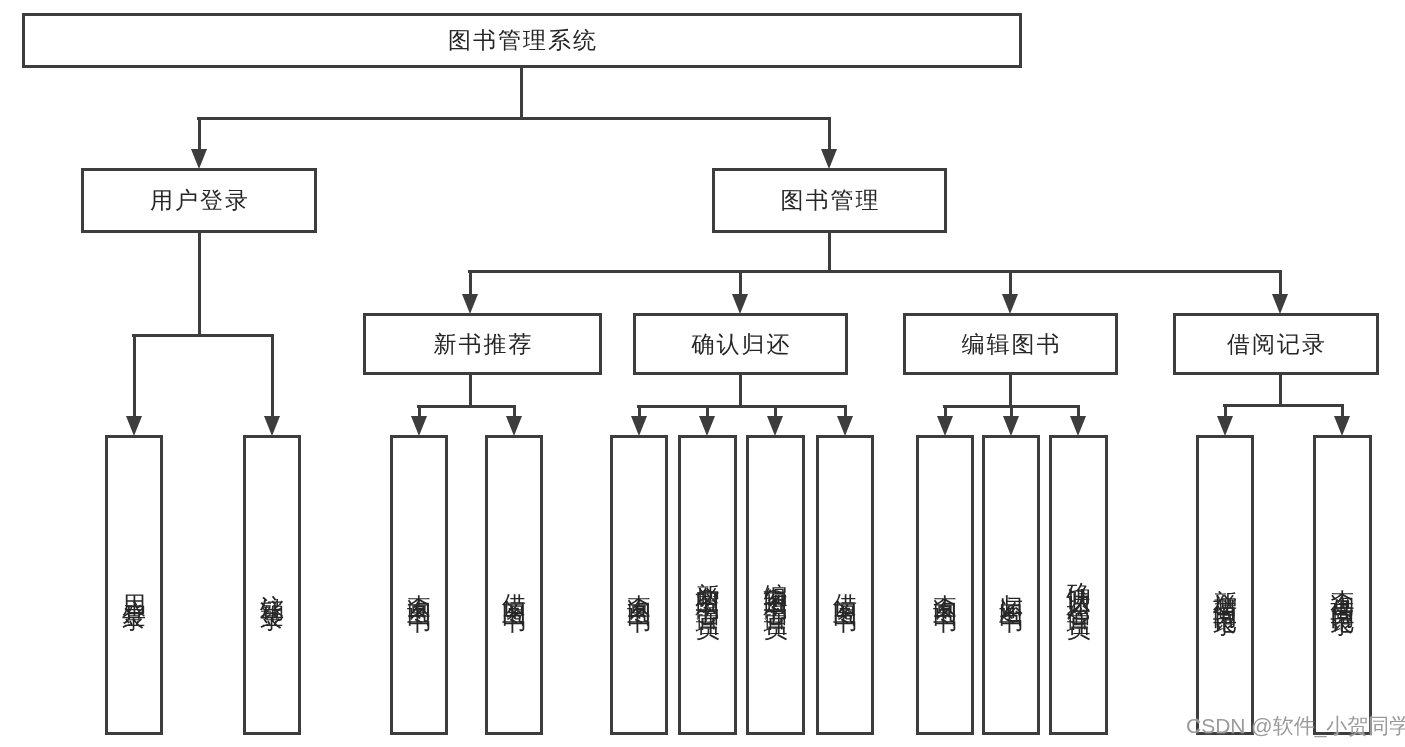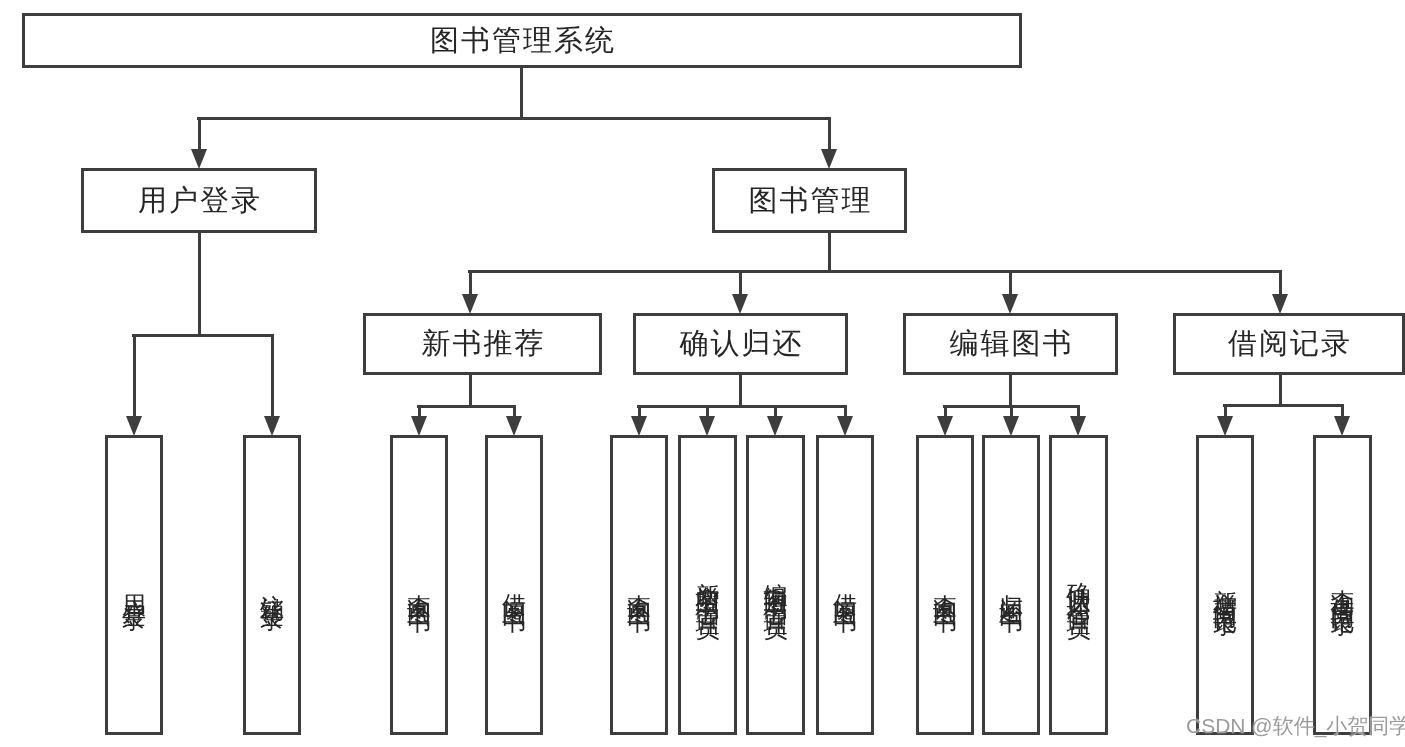--- a/index.html
+++ b/index.html
@@ -11,21 +11,21 @@
   html,body{margin:0;padding:0;background:var(--bg);}
   .canvas{
     position:relative;width:1405px;height:747px;background:var(--bg);
     font-family:"Liberation Sans","DejaVu Sans",sans-serif;
     color:var(--text);overflow:hidden;
   }
   .box{
     position:absolute;box-sizing:border-box;background:#fff;
     border:3px solid var(--line);
     display:flex;align-items:center;justify-content:center;
-    font-size:29px;color:var(--text);z-index:2;
+    font-size:23px;color:var(--text);z-index:2;
   }
   .hbox{letter-spacing:2px;padding-left:2px;}
   .vbox{font-size:24px;}
   .vbox .vtext{
     writing-mode:vertical-rl;text-orientation:mixed;
     letter-spacing:5px;line-height:1;white-space:nowrap;
   }
   .hline,.vline,.stem{position:absolute;background:var(--line);z-index:1;}
   .hline{height:3px;}
   .vline,.stem{width:3px;}
@@ -45,34 +45,34 @@
 
 <div class="canvas">
 
   <div class="box hbox" style="left:22px;top:13px;width:1000px;height:55px;">
     <span>图书管理系统</span>
   </div>
 
   <div class="box hbox" style="left:81px;top:168px;width:236px;height:65px;">
     <span>用户登录</span>
   </div>
-  <div class="box hbox" style="left:712px;top:168px;width:195px;height:65px;">
+  <div class="box hbox" style="left:712px;top:168px;width:235px;height:65px;">
     <span>图书管理</span>
   </div>
 
   <div class="box hbox" style="left:363px;top:313px;width:239px;height:62px;">
     <span>新书推荐</span>
   </div>
   <div class="box hbox" style="left:633px;top:313px;width:215px;height:62px;">
     <span>确认归还</span>
   </div>
   <div class="box hbox" style="left:903px;top:313px;width:215px;height:62px;">
     <span>编辑图书</span>
   </div>
-  <div class="box hbox" style="left:1173px;top:313px;width:232px;height:62px;">
+  <div class="box hbox" style="left:1173px;top:313px;width:206px;height:62px;">
     <span>借阅记录</span>
   </div>
 
   <div class="box vbox" style="left:105px;top:435px;width:58px;height:300px;">
     <span class="vtext">用户登录</span>
   </div>
   <div class="box vbox" style="left:243px;top:435px;width:58px;height:300px;">
     <span class="vtext">注销登录</span>
   </div>
   <div class="box vbox" style="left:390px;top:435px;width:58px;height:300px;">

